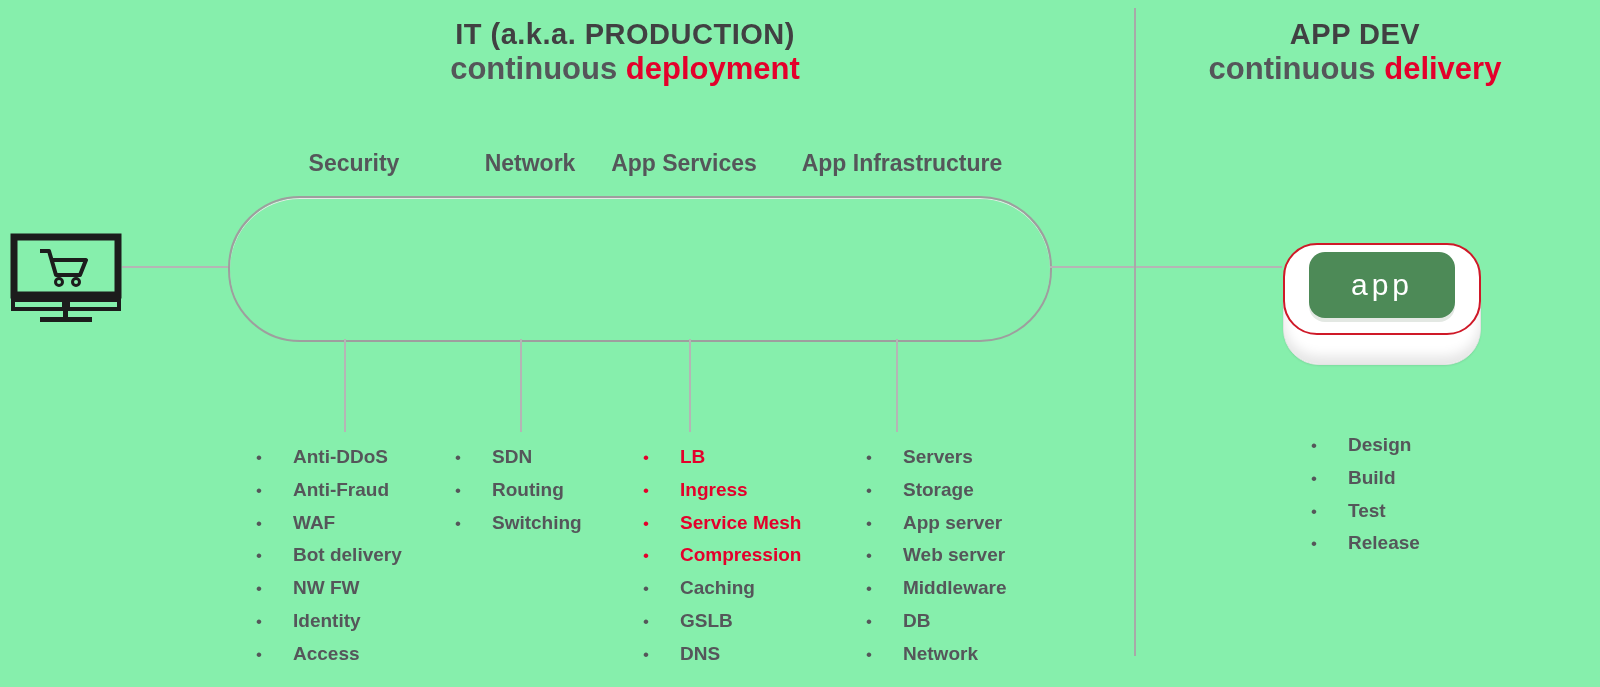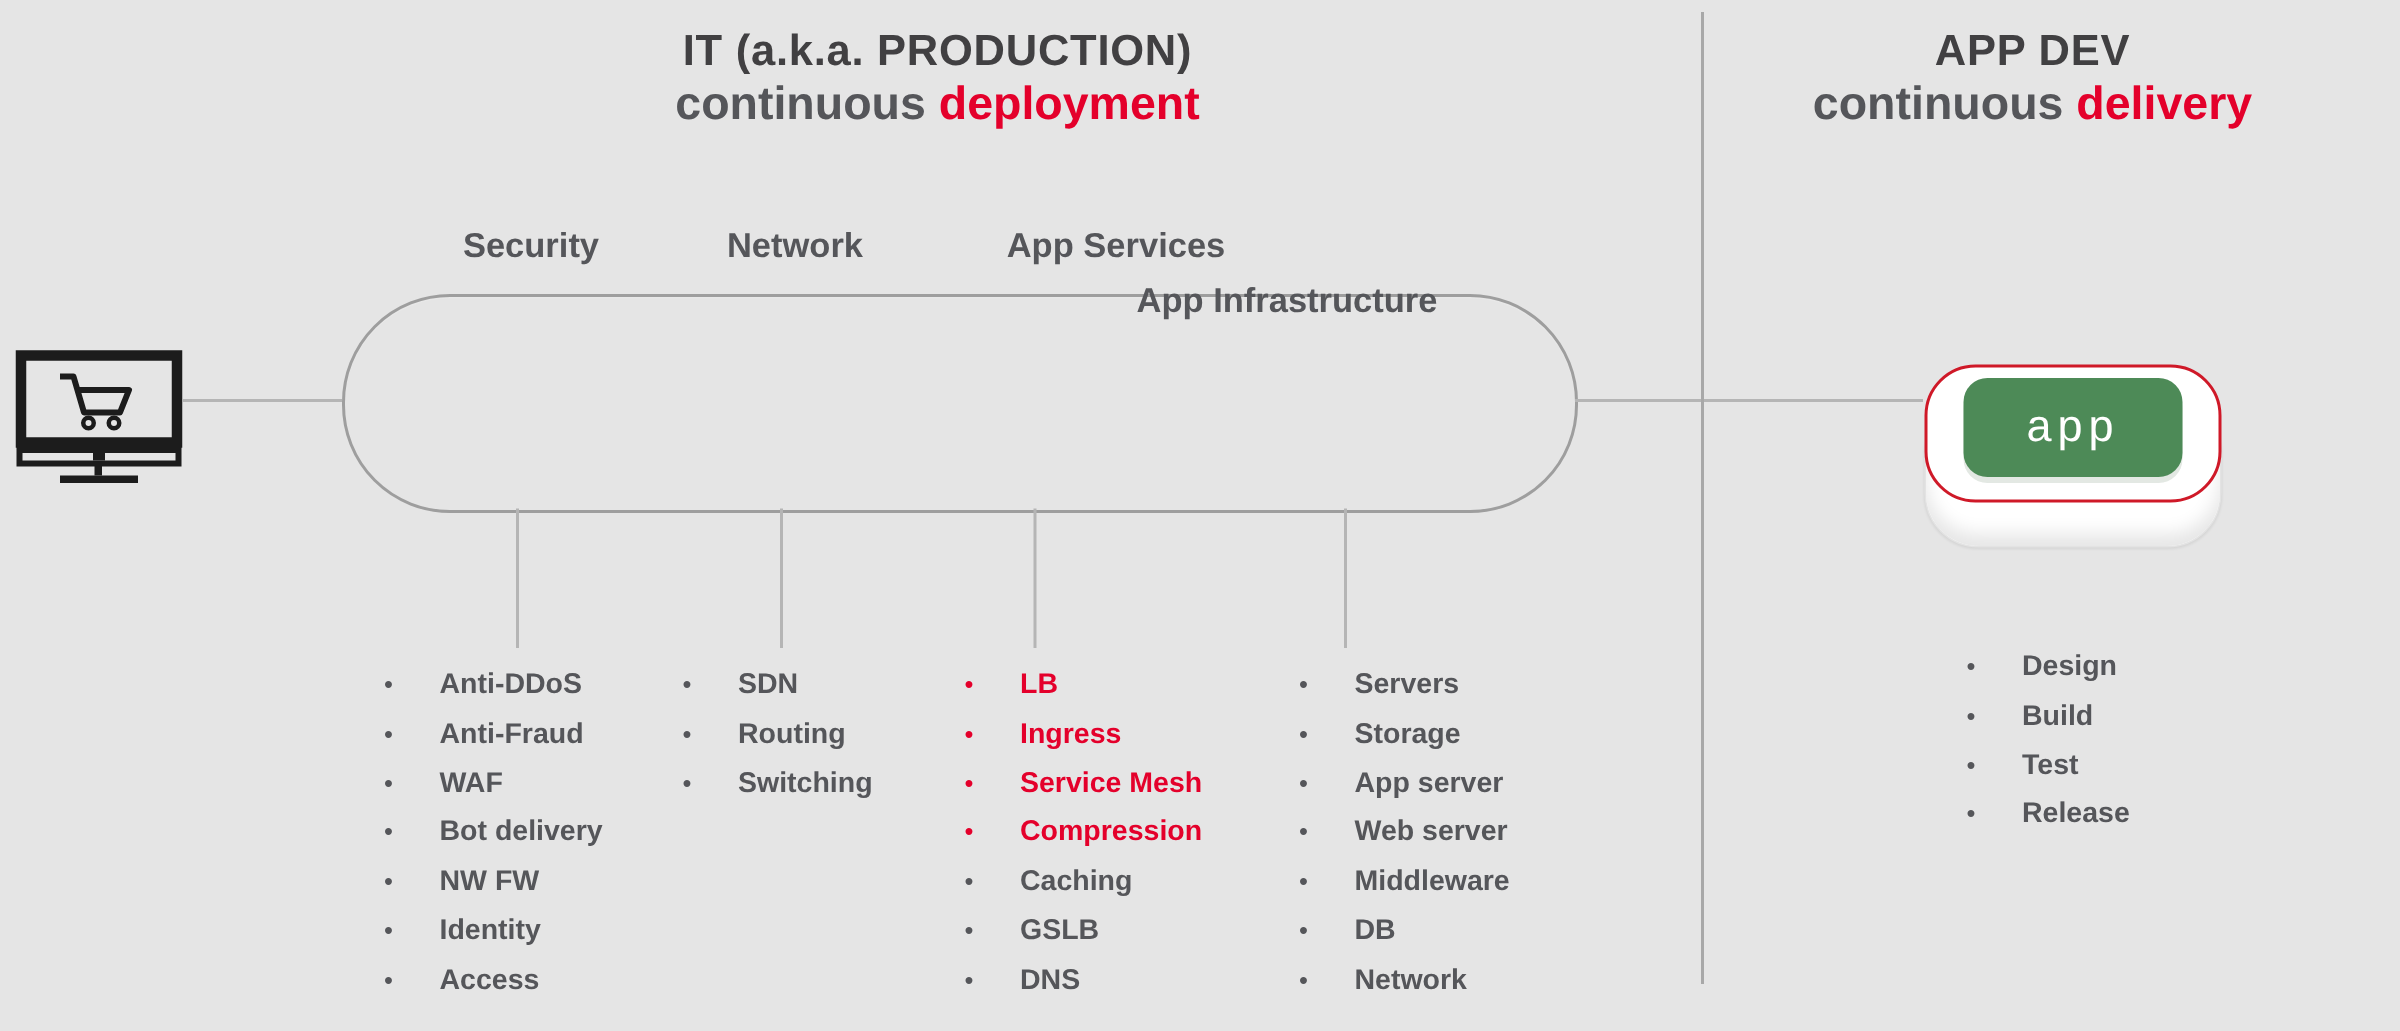--- a/index.html
+++ b/index.html
@@ -6,21 +6,21 @@
     --accent-red:#e4002b;
     --text-dark:#414042;
     --text-gray:#55565a;
     --line-gray:#b5b5b5;
     --outline-gray:#9e9e9e;
     --app-green:#4d8a57;
     --app-outline-red:#cf1928;
   }
   html,body{margin:0;padding:0;background:#fff;}
   .canvas{
-    position:relative;width:1600px;height:687px;background:#e5e5e5;
+    position:relative;width:1600px;height:687px;background:#86efac;
     font-family:"Liberation Sans", sans-serif;overflow:hidden;
   }
   
   .title-block{position:absolute;text-align:center;}
   .title-block .title{font-size:29px;font-weight:bold;color:var(--text-dark);letter-spacing:.5px;}
   .title-block .subtitle{font-size:31px;font-weight:bold;color:var(--text-gray);margin-top:0;}
   .title-block .subtitle .hl{color:var(--accent-red);}
   #left-title{left:325px;top:18px;width:600px;}
   #right-title{left:1155px;top:18px;width:400px;}
   
@@ -141,21 +141,21 @@
         </div>
         <div class="list-row">
           <span class="bullet">•</span>
           <span class="item-label">Routing</span>
         </div>
         <div class="list-row">
           <span class="bullet">•</span>
           <span class="item-label">Switching</span>
         </div>
       </div>
-      <div class="cat-label" style="left: 576px; padding-left: 48px;">App Services</div>
+      <div class="cat-label" style="left: 564px;">App Services</div>
       <div class="drop-line" style="left: 689px;"></div>
       <div class="bullet-list" style="left: 643px; top: 441px;">
         <div class="list-row hl">
           <span class="bullet">•</span>
           <span class="item-label">LB</span>
         </div>
         <div class="list-row hl">
           <span class="bullet">•</span>
           <span class="item-label">Ingress</span>
         </div>
@@ -173,21 +173,21 @@
         </div>
         <div class="list-row">
           <span class="bullet">•</span>
           <span class="item-label">GSLB</span>
         </div>
         <div class="list-row">
           <span class="bullet">•</span>
           <span class="item-label">DNS</span>
         </div>
       </div>
-      <div class="cat-label" style="left: 738px; margin-top: 37px;">App Infrastructure</div>
+      <div class="cat-label" style="left: 782px;">App Infrastructure</div>
       <div class="drop-line" style="left: 896px;"></div>
       <div class="bullet-list" style="left: 866px; top: 441px;">
         <div class="list-row">
           <span class="bullet">•</span>
           <span class="item-label">Servers</span>
         </div>
         <div class="list-row">
           <span class="bullet">•</span>
           <span class="item-label">Storage</span>
         </div>

